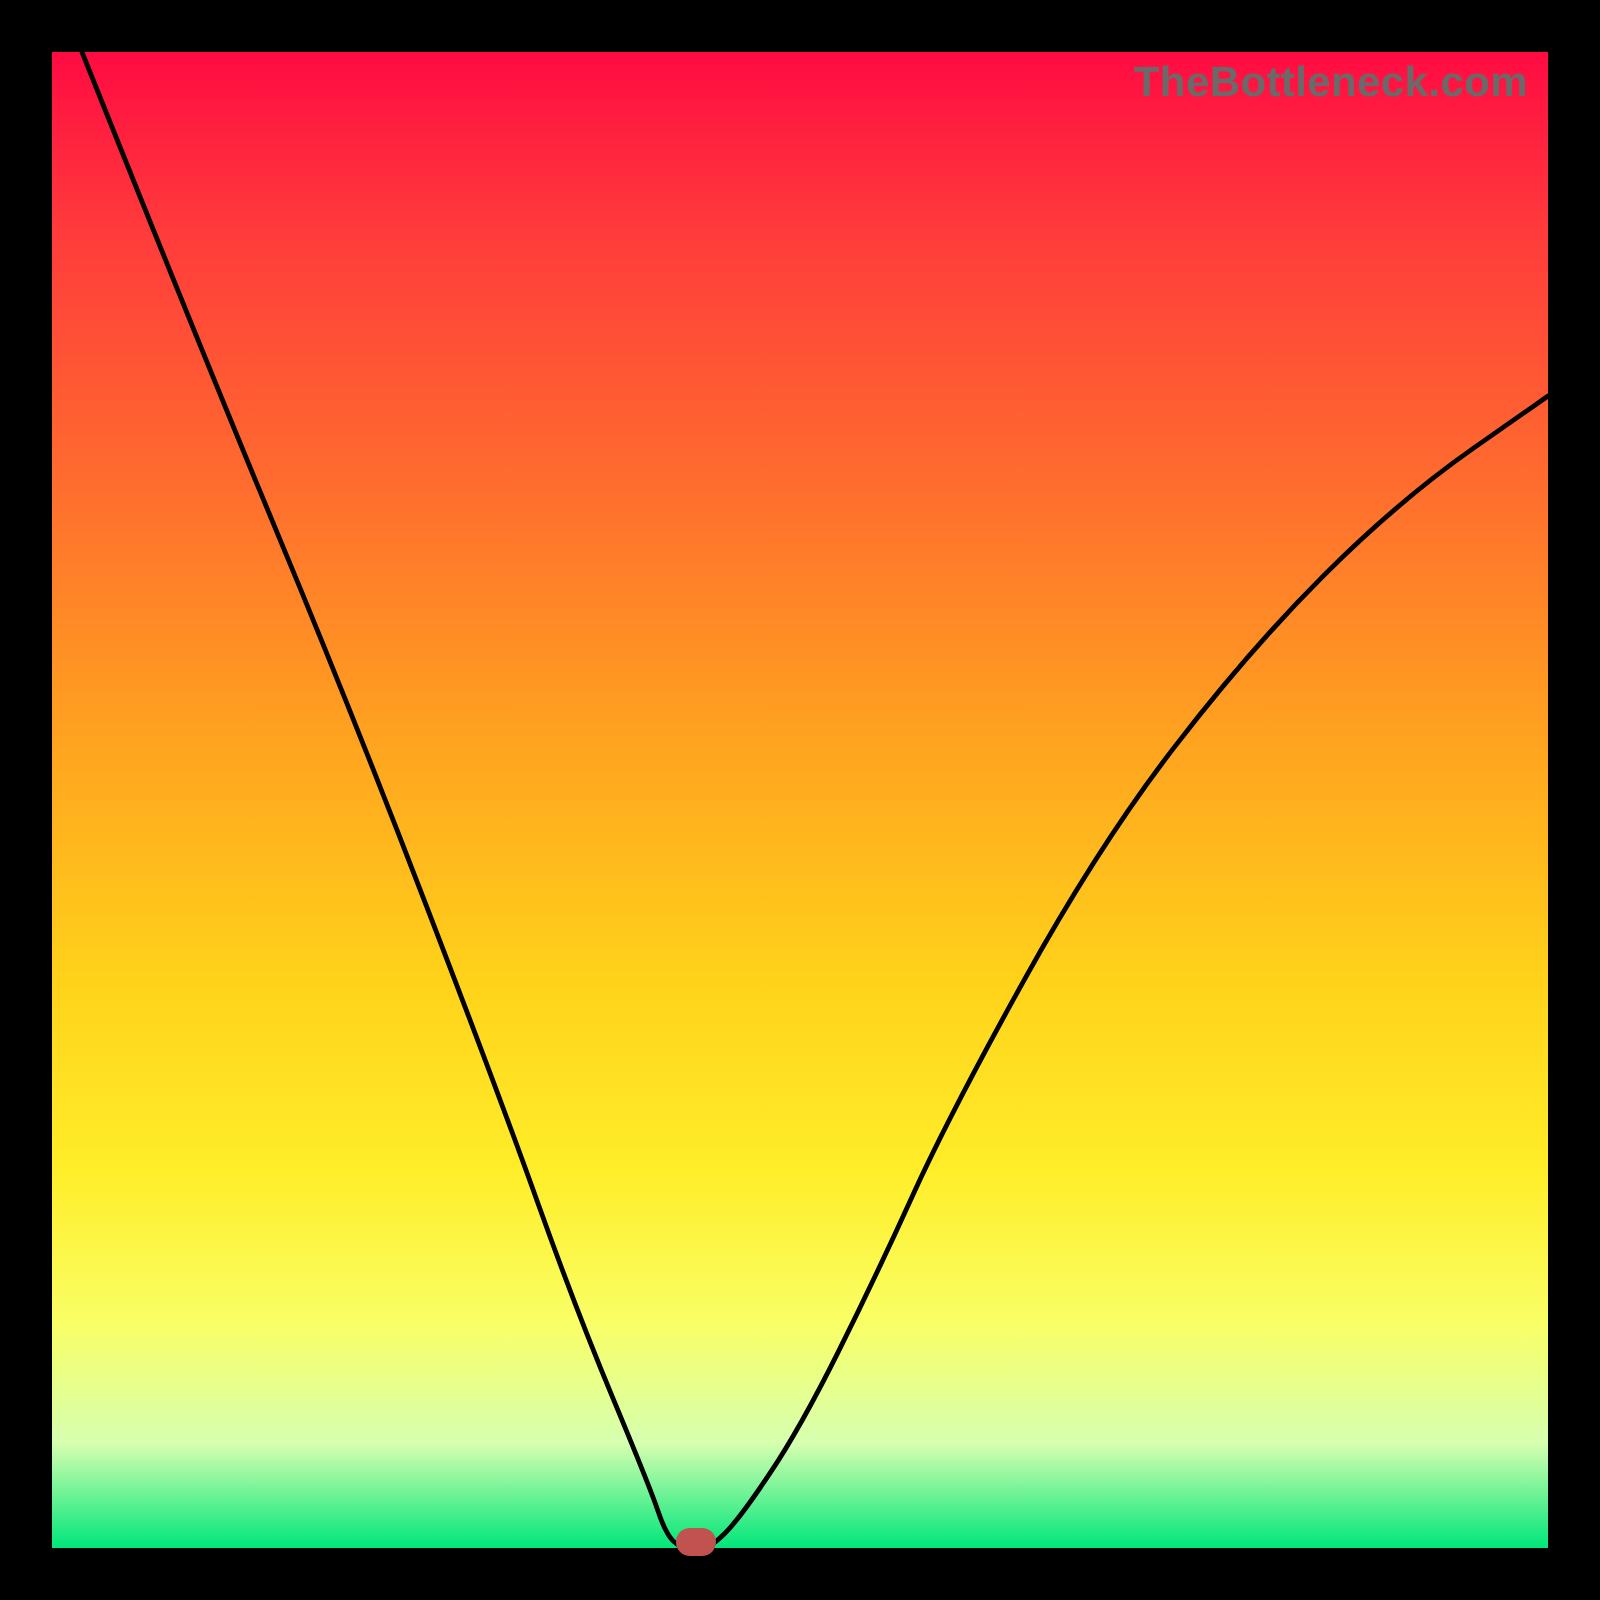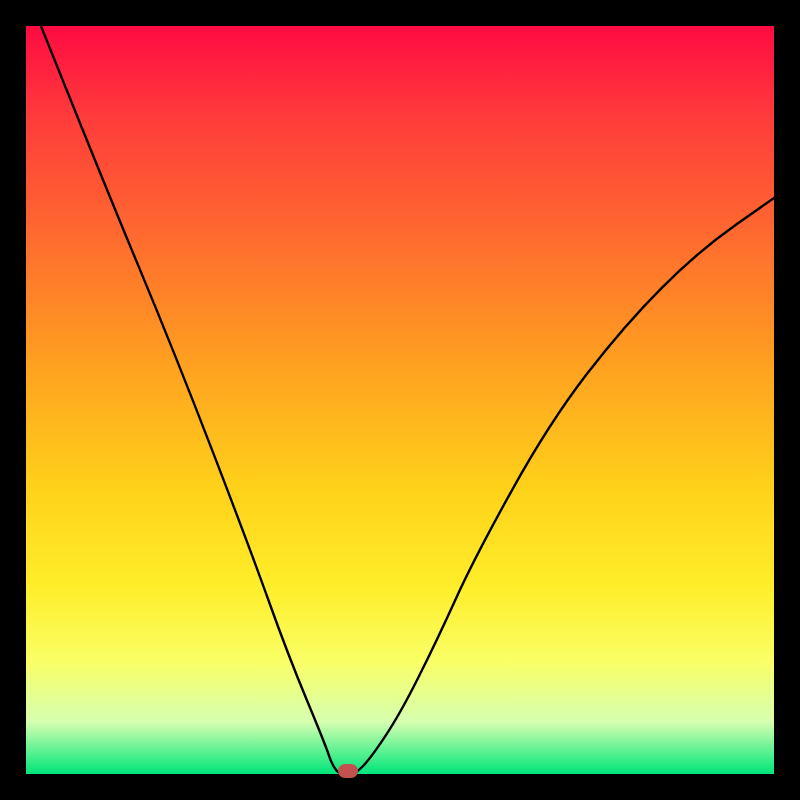--- a/index.html
+++ b/index.html
@@ -50,18 +50,19 @@
     height: 14px;
     border-radius: 7px;
     background: #c1524f;
   }
 </style>
 </head>
 <body>
 
 <div class="frame">
   <div class="plot-area">
+    <div class="watermark">TheBottleneck.com</div>
     <svg class="curve" viewBox="0 0 748 748" preserveAspectRatio="none">
       <path id="curve-path" fill="none" stroke="#000" stroke-width="2.4" stroke-linecap="round" d="M 15.0 0.0 Q 74.8 149.6 112.2 239.4 Q 149.6 329.1 187.0 426.4 Q 224.4 523.6 243.1 576.0 Q 261.8 628.3 280.5 673.2 Q 299.2 718.1 302.9 729.3 Q 306.7 740.5 310.4 744.3 Q 314.2 748.0 317.9 748.0 Q 321.6 748.0 325.4 748.0 Q 329.1 748.0 336.6 740.5 Q 344.1 733.0 359.0 710.6 Q 374.0 688.2 392.7 650.8 Q 411.4 613.4 430.1 572.2 Q 448.8 531.1 486.2 463.8 Q 523.6 396.4 561.0 347.8 Q 598.4 299.2 635.8 261.8 Q 673.2 224.4 710.6 198.2 T 748.0 172.0"></path>
     </svg>
     <div class="marker" id="opt-marker" style="left: 311.64px; top: 738px;"></div>
   </div>
 </div>
 
 </body></html>

